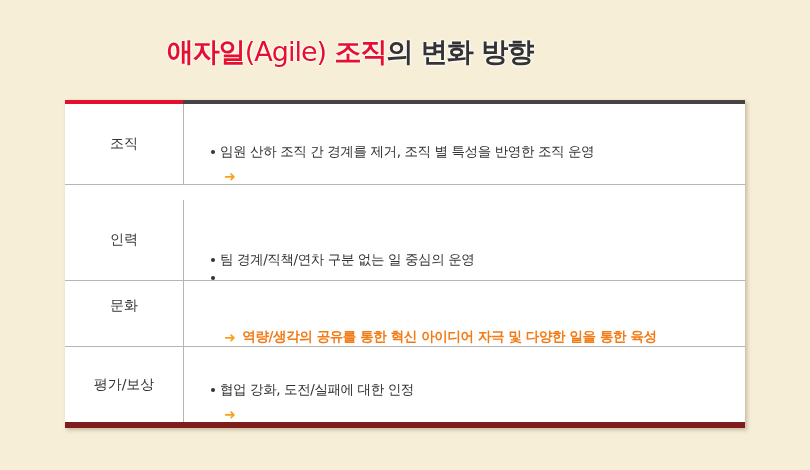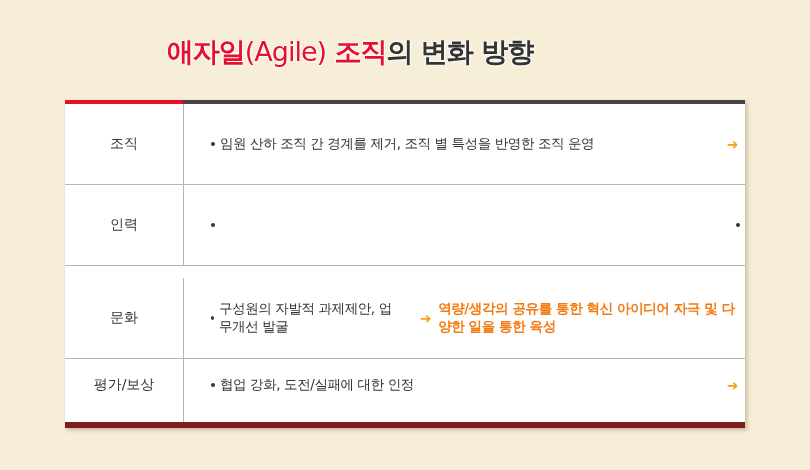--- a/index.html
+++ b/index.html
@@ -69,22 +69,22 @@
       display: flex;
       align-items: center;
       justify-content: center;
       font-size: 14px;
       color: #333333;
     }
     .content {
       position: absolute;
       left: 146px; right: 0; top: 0; bottom: 0;
       display: flex;
-      flex-direction: row;
-      justify-content: space-between;
+      flex-direction: column;
+      justify-content: flex-end;
       gap: 7px;
       font-size: 13.5px;
       letter-spacing: -0.4px;
     }
     .bullet {
       color: #333333;
       display: flex;
       align-items: center;
     }
     .bullet .dot {
@@ -126,39 +126,36 @@
       <div class="bullet">
         <span class="dot"></span>
         <span>임원 산하 조직 간 경계를 제거, 조직 별 특성을 반영한 조직 운영</span>
       </div>
       <div class="result">
         <span class="arrow">➜</span>
       </div>
     </div>
   </div>
 
-  <div class="row" style="top:85px;height:81px;">
+  <div class="row" style="top:100px;height:81px;">
     <div class="label">인력</div>
     <div class="content">
       <div class="bullet">
         <span class="dot"></span>
+        <span>팀 경계/직책/연차 구분 없는 일 중심의 운영</span>
       </div>
       <div class="bullet">
         <span class="dot"></span>
       </div>
     </div>
   </div>
 
-  <div class="row" style="top:178px;height:81px;">
+  <div class="row" style="top:166px;height:81px;">
     <div class="label">문화</div>
     <div class="content">
-      <div class="bullet">
-        <span class="dot"></span>
-        <span>구성원의 자발적 과제제안, 업무개선 발굴</span>
-      </div>
       <div class="result">
         <span class="arrow">➜</span>
         <span>역량/생각의 공유를 통한 혁신 아이디어 자극 및 다양한 일을 통한 육성</span>
       </div>
     </div>
   </div>
 
   <div class="row last" style="top:247px;height:81px;">
     <div class="label">평가/보상</div>
     <div class="content">

